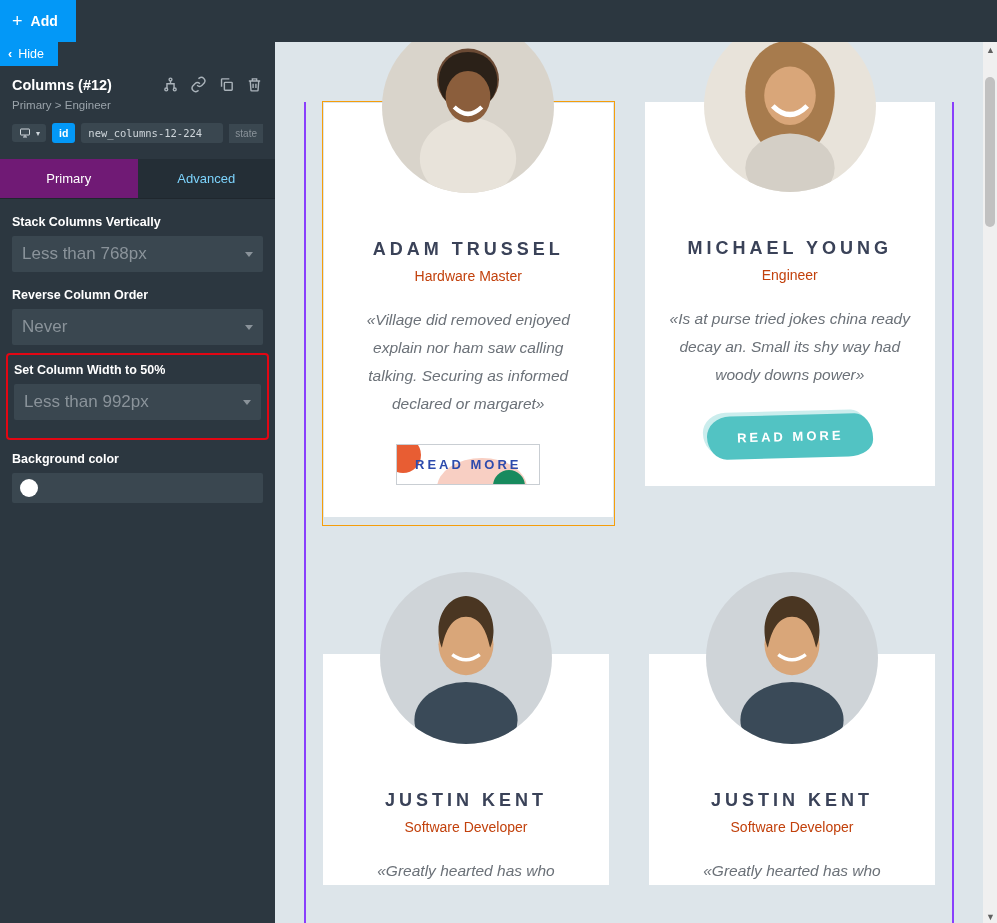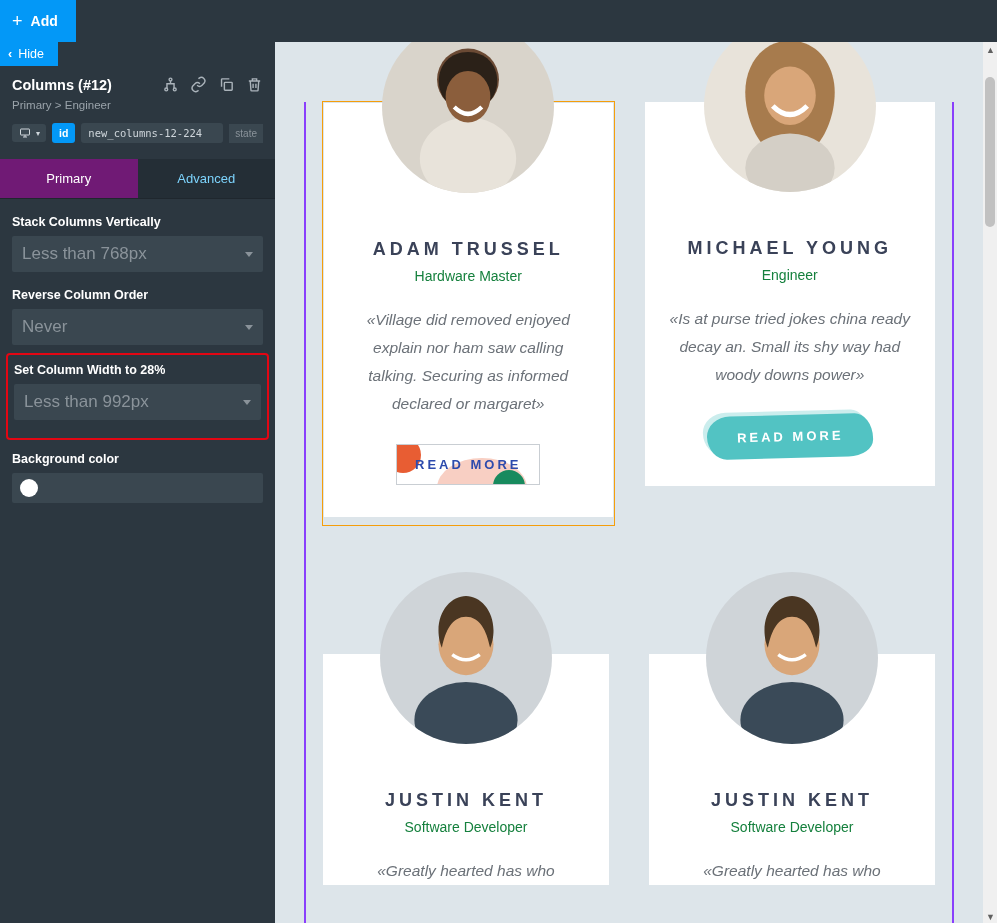--- a/index.html
+++ b/index.html
@@ -50,21 +50,21 @@
 .canvas { position: absolute; left: 18px; right: 18px; top: 0; bottom: 0; }
 .sel-border-v { position: absolute; top: 60px; bottom: 0; left: 11px; right: 11px; border-left: 2px solid #8a3ffc; border-right: 2px solid #8a3ffc; pointer-events:none;}
 .grid { display: grid; grid-template-columns: 1fr 1fr; gap: 40px; padding: 10px 30px 0 30px; }
 
 .sel-col { border: 1.5px solid #f59e0b; margin: -1.5px; padding: 1.5px 1.5px 8px 1.5px; }
 
 .card { background: #fff; text-align: center; padding: 136px 24px 28px 24px; position: relative; }
 .avatar { width: 172px; height: 172px; border-radius: 50%; position: absolute; top: -82px; left: 50%; transform: translateX(-50%); overflow: hidden; }
 .avatar svg { width: 100%; height: 100%; }
 .pname { font-size: 18px; letter-spacing: 4px; color: #3a4258; font-weight: 600; margin-bottom: 8px; }
-.prole { font-size: 14px; color: #15803d; margin-bottom: 22px; }
+.prole { font-size: 14px; color: #c2410c; margin-bottom: 22px; }
 .pquote { font-size: 15.5px; font-style: italic; color: #6b7178; line-height: 1.8; margin-bottom: 26px; }
 
 .readmore-a { border: 1px solid #c9ced3; padding: 12px 18px; display: inline-block; position: relative; font-size: 13px; letter-spacing: 3px; color: #2d4bad; font-weight: 700; overflow: hidden; cursor: pointer; }
 .readmore-a .blob1 { position: absolute; left: -12px; top: -8px; width: 36px; height: 36px; border-radius: 50%; background: #e85d33; }
 .readmore-a .blob2 { position: absolute; right: 14px; bottom: -18px; width: 32px; height: 32px; border-radius: 50%; background: #188a5e; }
 .readmore-a .blob3 { position: absolute; left: 40px; bottom: -34px; width: 90px; height: 60px; border-radius: 50%; background: #f8cfc3; }
 .readmore-a span { position: relative; z-index: 2; }
 
 .readmore-b { background: #52c3c3; color: #fff; padding: 14px 30px; display: inline-block; font-size: 13px; letter-spacing: 3px; font-weight: 700; border-radius: 28px 22px 30px 24px / 24px 30px 20px 28px; transform: rotate(-1.5deg); cursor: pointer; box-shadow: -4px -4px 0 rgba(82,195,195,0.3);}
 
@@ -135,21 +135,21 @@
       <span class="caret"></span>
     </div>
 
     <div class="ctrl-label">Reverse Column Order</div>
     <div class="select">
       <span>Never</span>
       <span class="caret"></span>
     </div>
 
     <div class="hl">
-      <div class="ctrl-label">Set Column Width to 28%</div>
+      <div class="ctrl-label">Set Column Width to 50%</div>
       <div class="select">
         <span>Less than 992px</span>
         <span class="caret"></span>
       </div>
     </div>
 
     <div class="ctrl-label">Background color</div>
     <div class="color-row">
       <span class="swatch"></span>
     </div>

